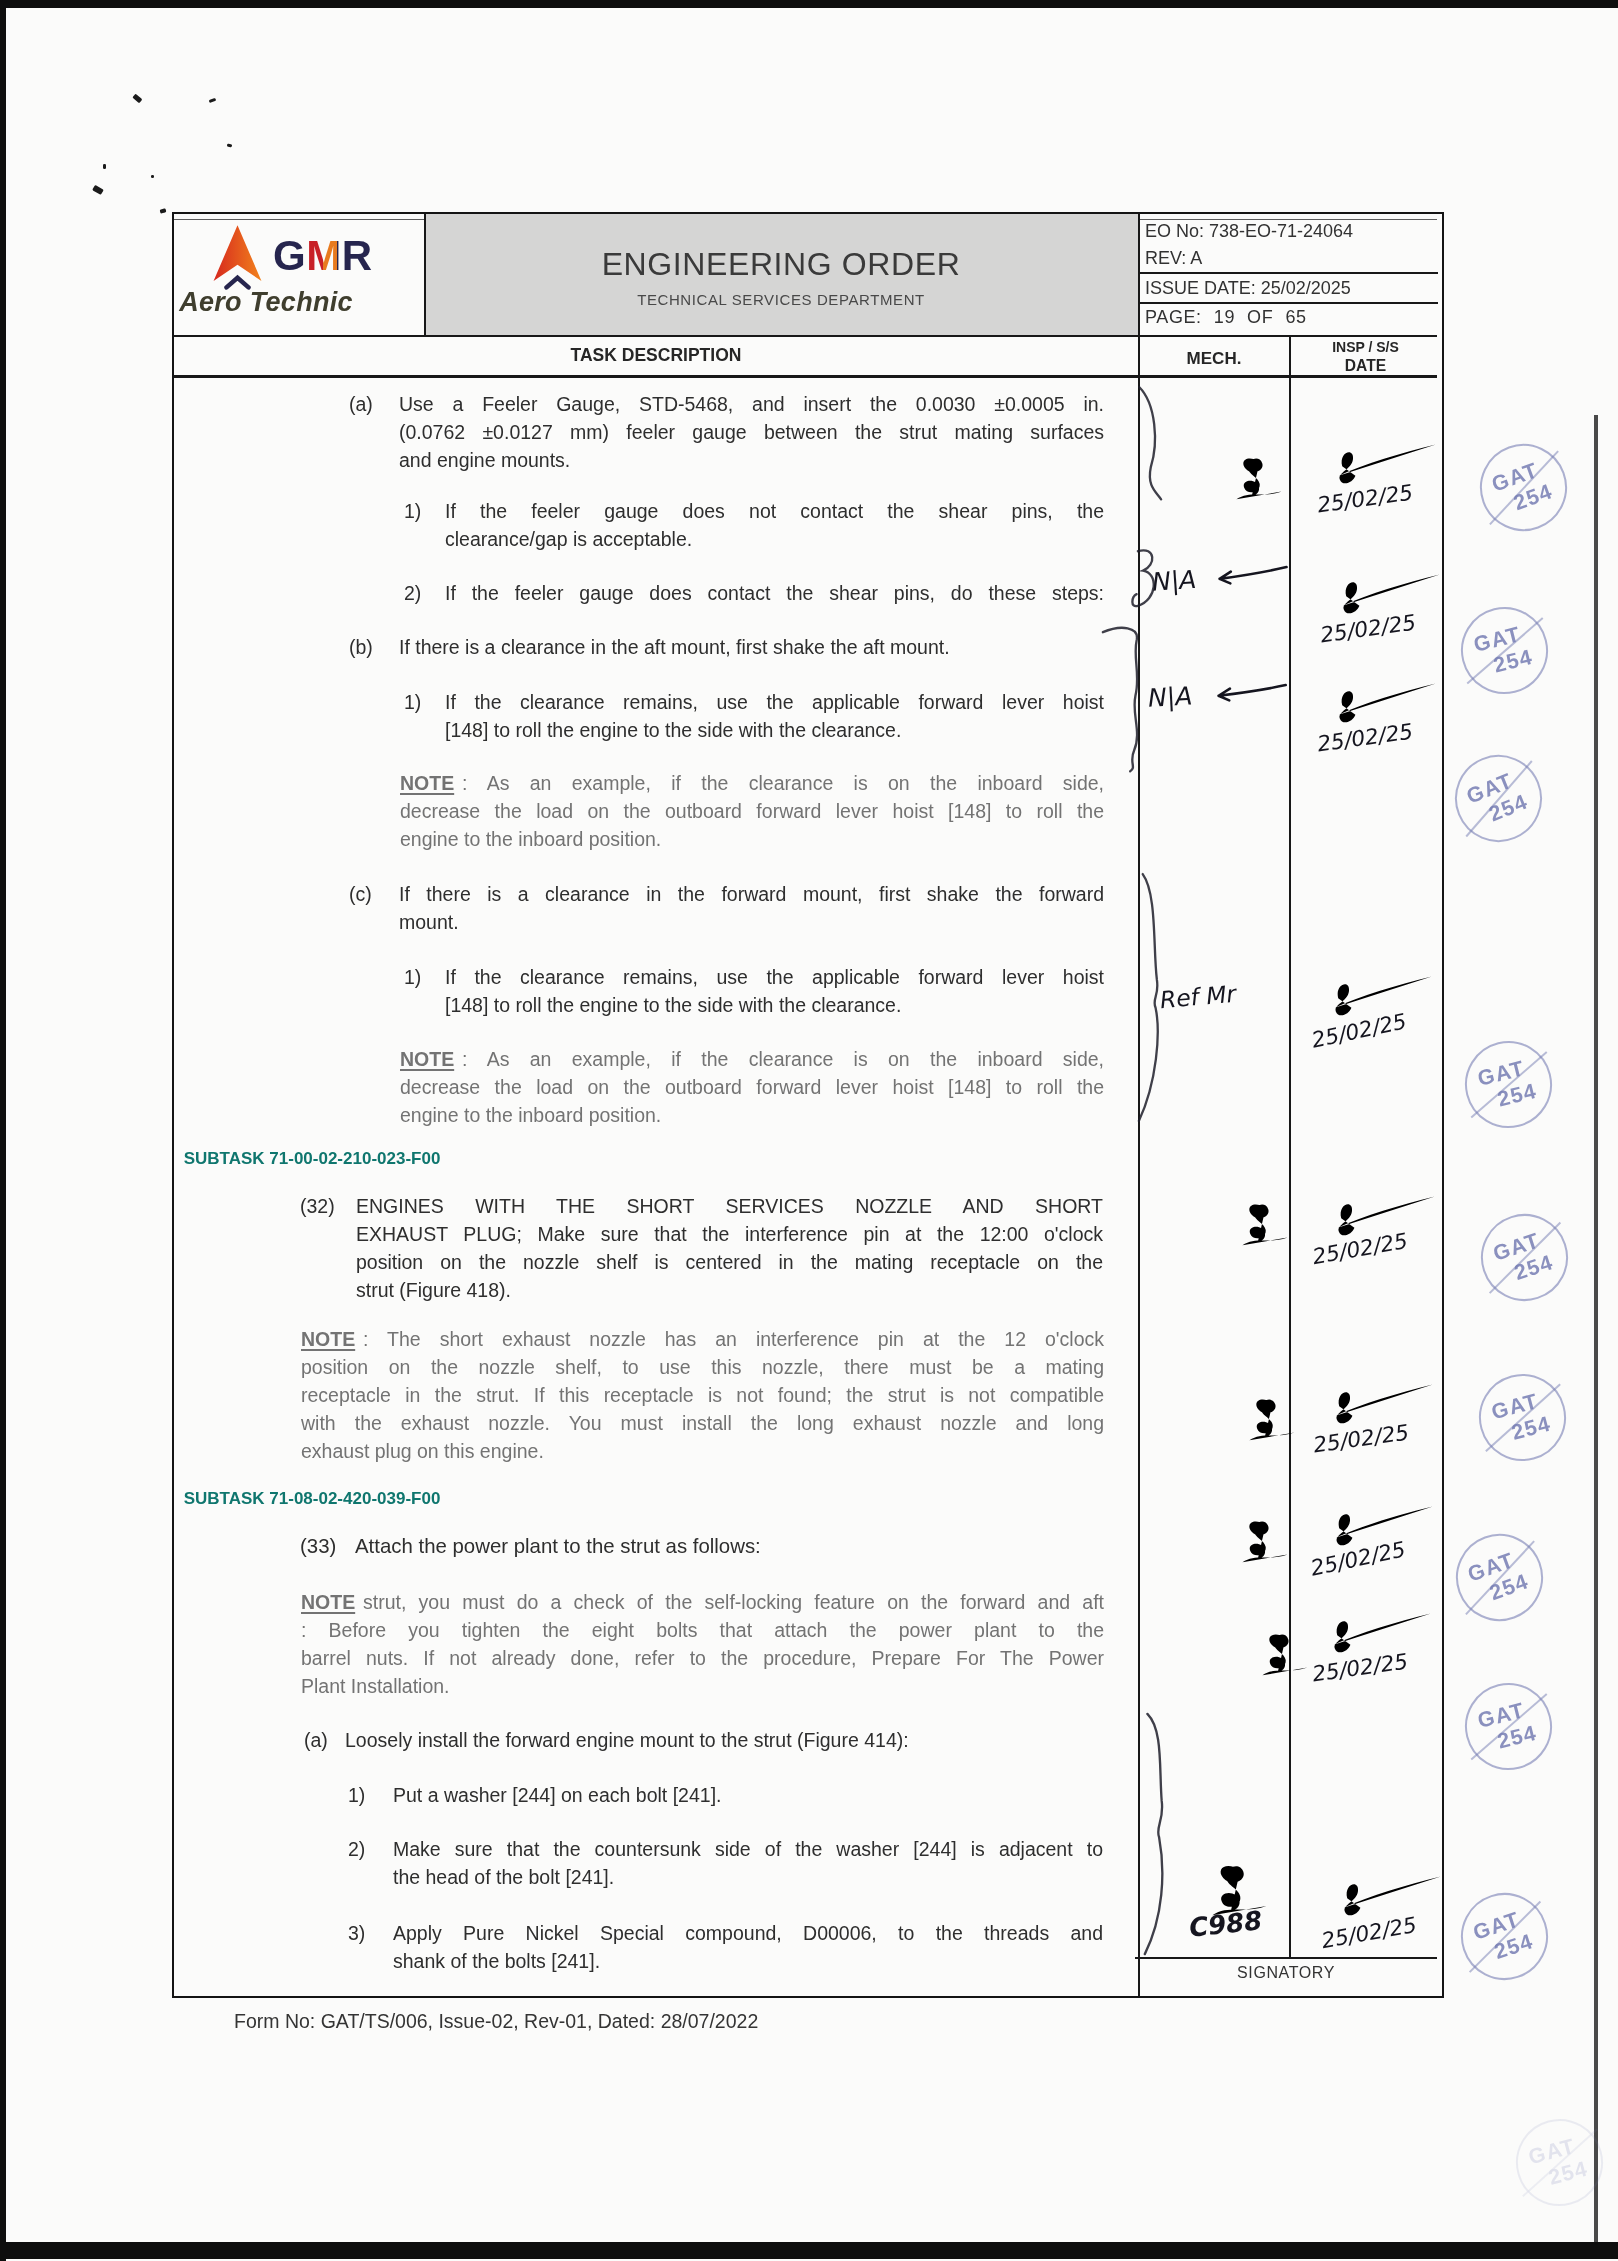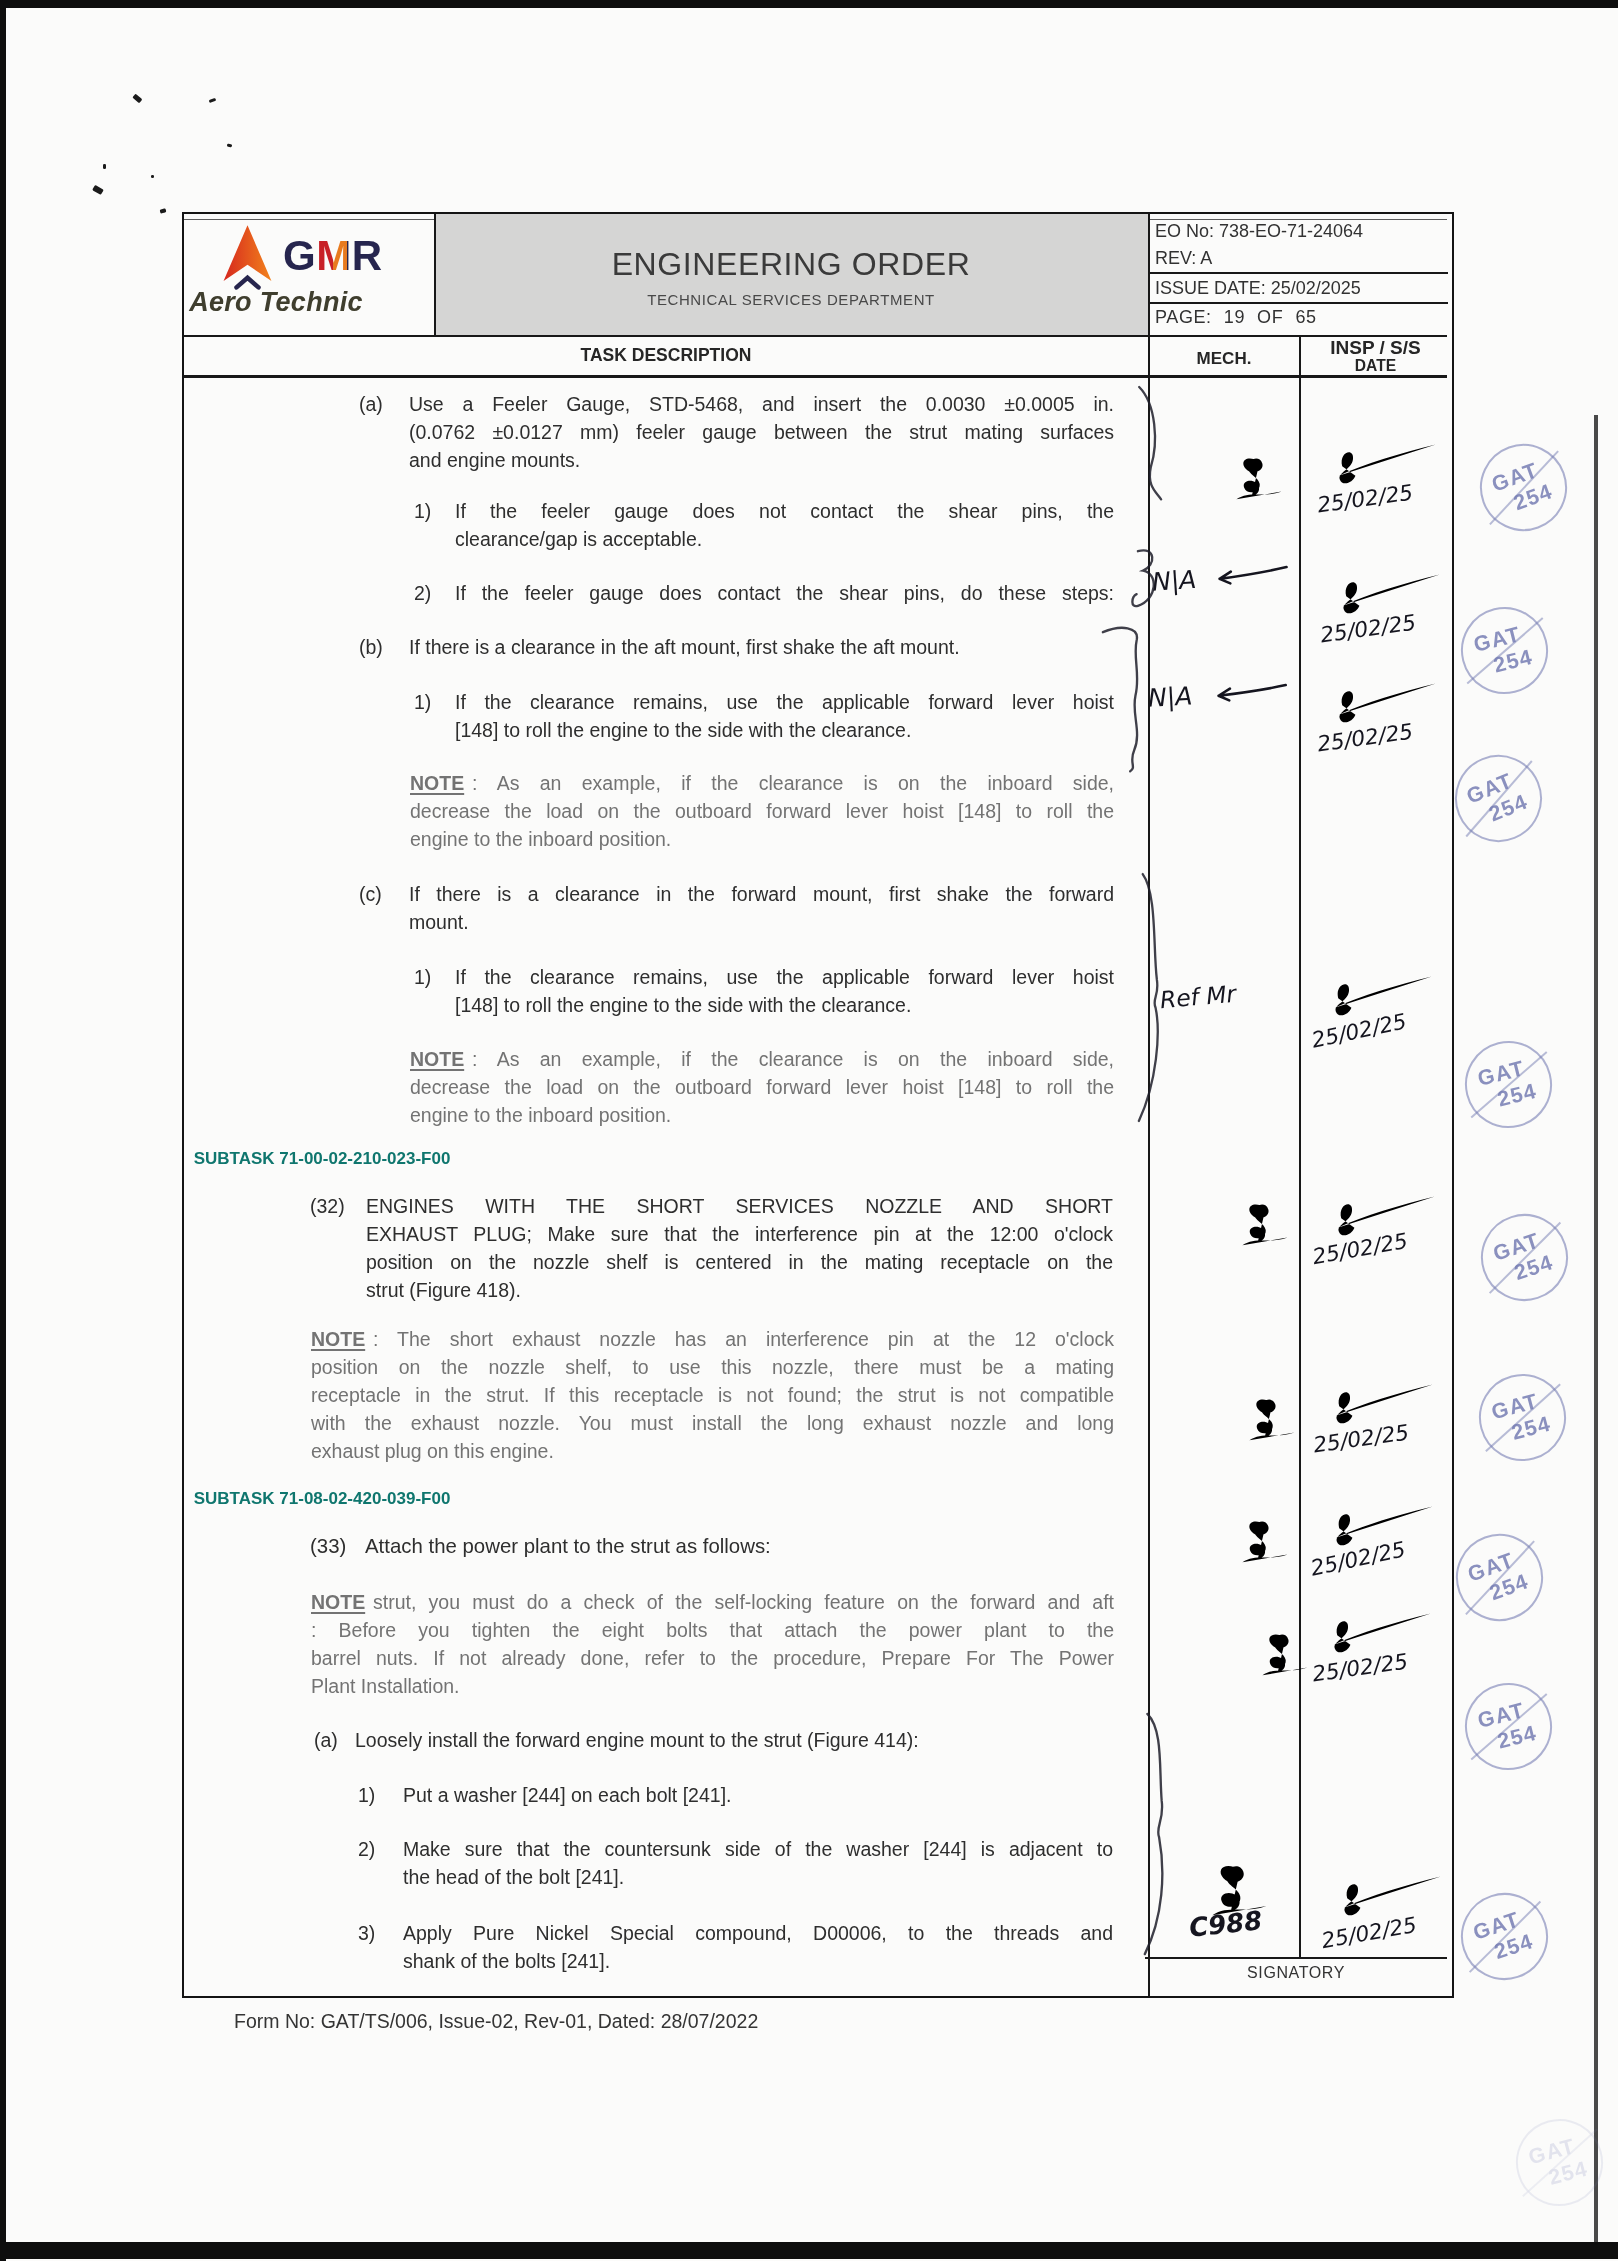--- a/index.html
+++ b/index.html
@@ -3,21 +3,21 @@
 <meta charset="utf-8">
 <style>
   html,body{margin:0;padding:0;background:#e9e9e7;}
   #page{position:relative;width:1619px;height:2261px;background:#fbfbfa;overflow:hidden;
         font-family:"Liberation Sans",sans-serif;color:#2b2b2b;}
   .abs{position:absolute;}
   
   .edge{position:absolute;background:#0e0e0e;}
   .speck{position:absolute;background:#1b1b1b;border-radius:1.3px;}
   
-  .tbl{position:absolute;left:182px;top:212px;width:1268px;height:1782px;border:2.6px solid #141414;}
+  .tbl{position:absolute;left:172px;top:212px;width:1268px;height:1782px;border:2.6px solid #141414;}
   .vl{position:absolute;width:1.9px;background:#181818;}
   .hl{position:absolute;height:1.9px;background:#181818;}
   .graycell{position:absolute;background:#d5d5d4;}
   
   .title{font-size:32px;letter-spacing:0.6px;color:#3a3a3a;text-align:center;}
   .subtitle{font-size:15px;letter-spacing:0.6px;color:#484848;text-align:center;}
   .infoline{font-size:18px;color:#323232;white-space:nowrap;}
   .colhead{font-weight:700;text-align:center;color:#262626;}
   
   .brand{font-size:42px;font-weight:700;letter-spacing:0.6px;
@@ -111,21 +111,21 @@
     <div class="abs title" style="left:250px;top:32px;width:714px;">ENGINEERING ORDER</div>
     <div class="abs subtitle" style="left:250px;top:77px;width:714px;">TECHNICAL SERVICES DEPARTMENT</div>
 
     <div class="abs infoline" style="left:971px;top:6.5px;">EO No: 738-EO-71-24064</div>
     <div class="abs infoline" style="left:971px;top:34px;">REV: A</div>
     <div class="abs infoline" style="left:971px;top:64px;">ISSUE DATE: 25/02/2025</div>
     <div class="abs infoline" style="left:971px;top:93px;word-spacing:6.5px;letter-spacing:0.6px;">PAGE: 19 OF 65</div>
 
     <div class="abs colhead" style="left:0;top:131px;width:964px;font-size:17.5px;">TASK DESCRIPTION</div>
     <div class="abs colhead" style="left:964px;top:135px;width:152px;font-size:17px;">MECH.</div>
-    <div class="abs colhead" style="left:1115px;top:125px;width:153px;font-size:19px;line-height:17.5px;">INSP / S/S</div>
+    <div class="abs colhead" style="left:1115px;top:125px;width:153px;font-size:14px;line-height:17.5px;">INSP / S/S</div>
     <div class="abs colhead" style="left:1115px;top:143px;width:153px;font-size:15.6px;line-height:17.5px;">DATE</div>
 
     <div class="para" style="left:225px;top:176px;width:705px;">
       <span class="plabel" style="left:-50px;">(a)</span>
       <div>
           <div class="ln ln-fill">Use a Feeler Gauge, STD-5468, and insert the 0.0030 ±0.0005 in.</div>
           <div class="ln ln-fill">(0.0762 ±0.0127 mm) feeler gauge between the strut mating surfaces</div>
           <div class="ln">and engine mounts.</div>
         </div>
     </div>

